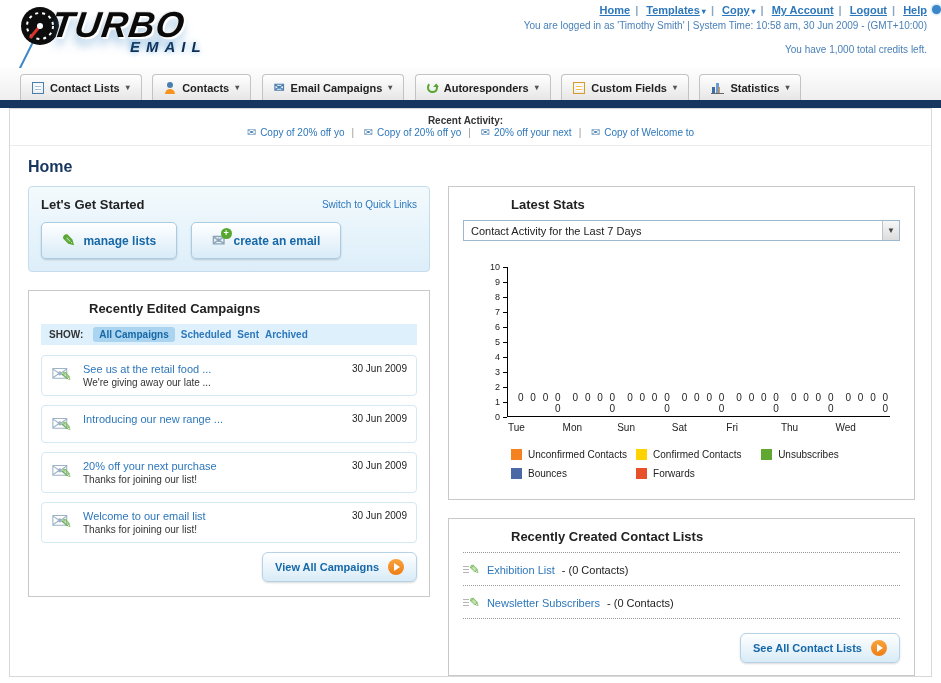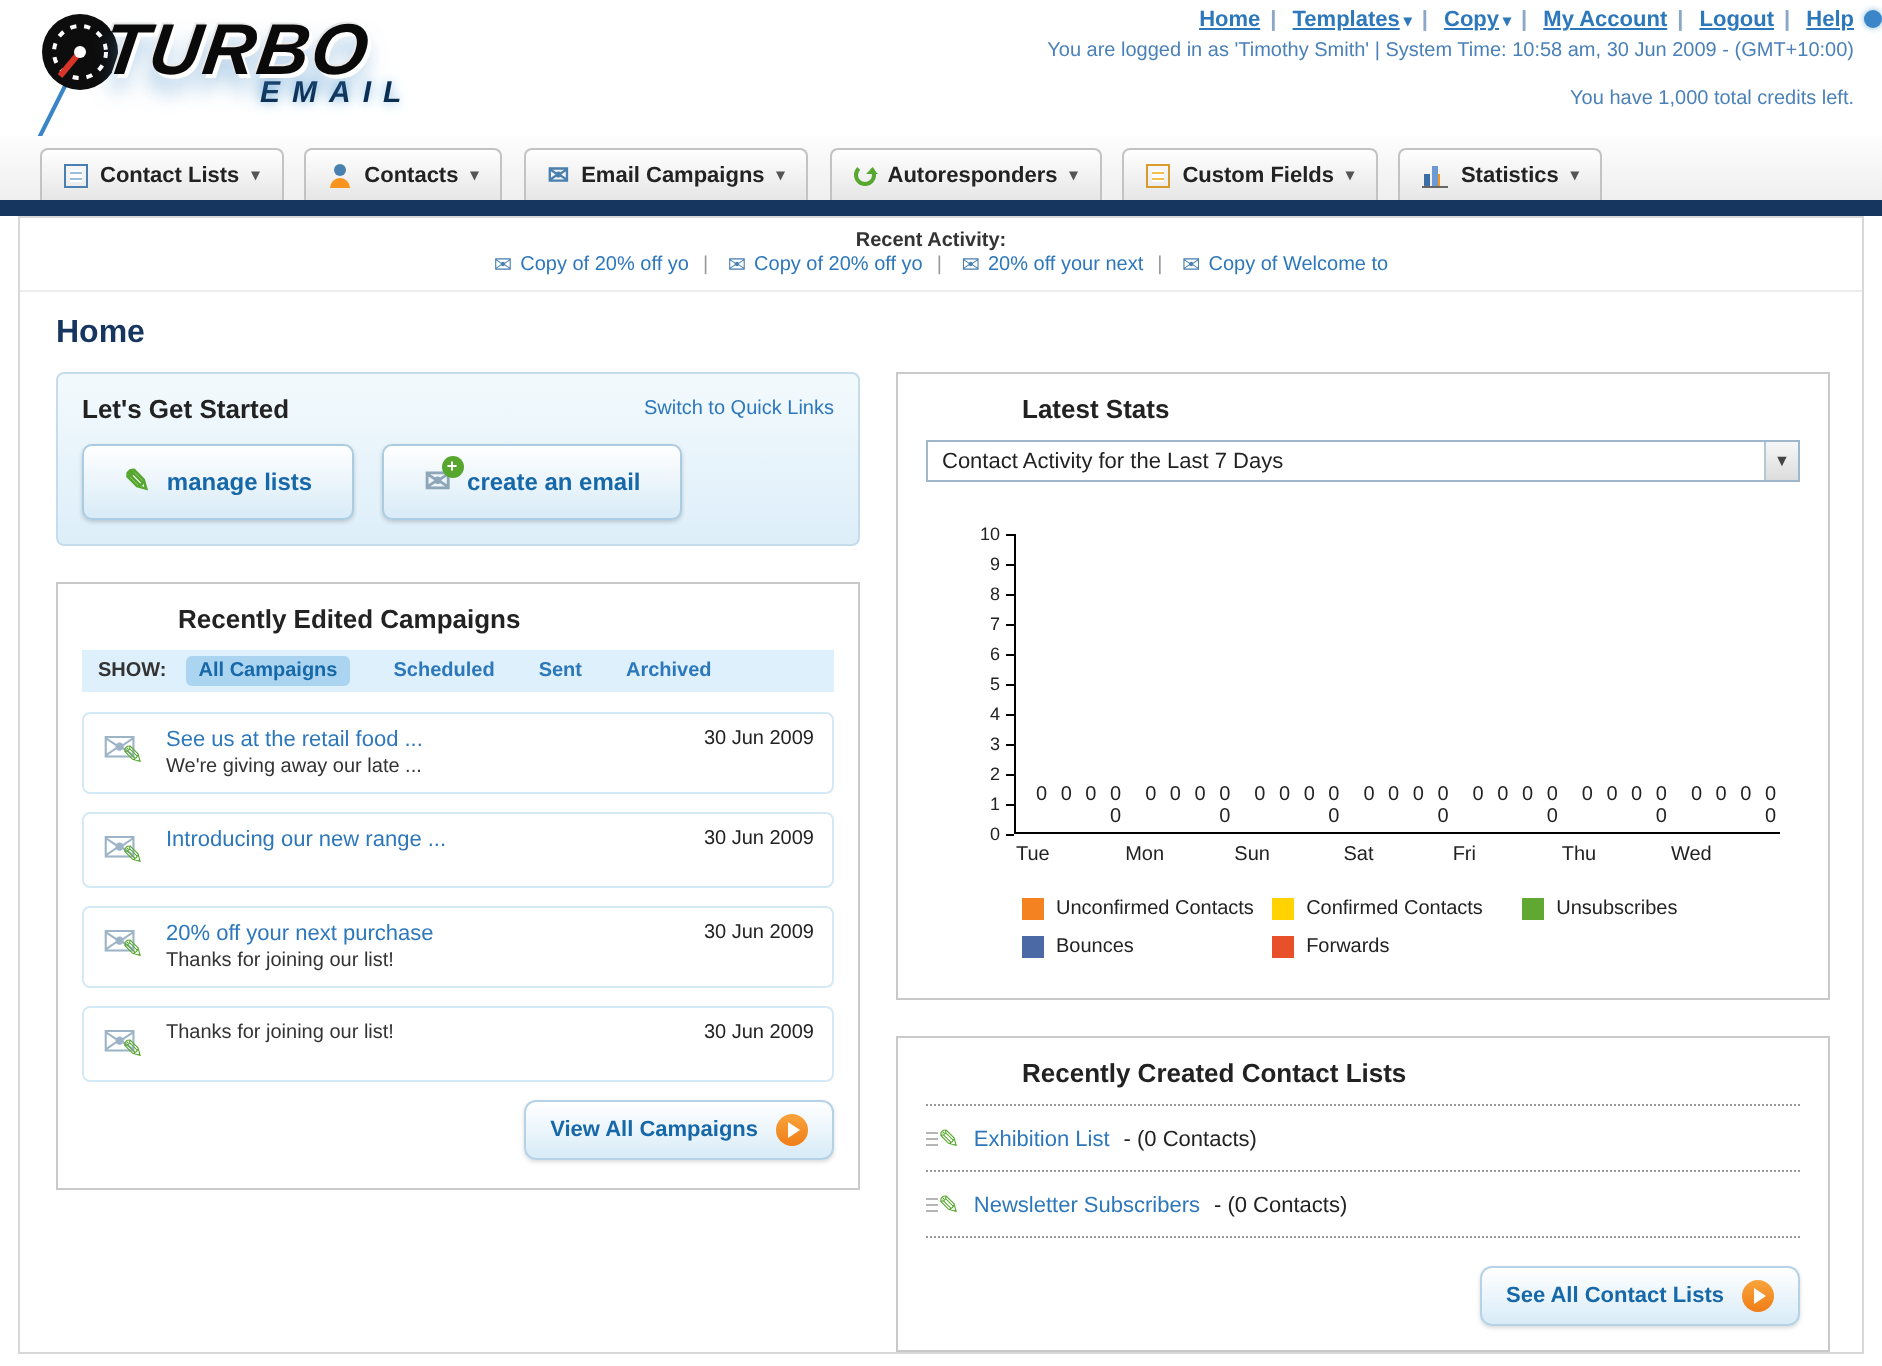--- a/index.html
+++ b/index.html
@@ -69,21 +69,21 @@
   .gs-pencil { font-size:16px; color:#57a62e; }
   .gs-env-plus { position:relative; font-size:16px; color:#8fa6b8; }
   .gs-env-plus .plus { position:absolute; right:-6px; top:-3px; width:11px; height:11px; border-radius:50%; background:#57a62e; color:#fff; font-size:9px; font-weight:bold; line-height:11px; text-align:center; }
 
   
   .panel { border:1px solid #c9c9c9; background:#fff; }
   .campaigns-panel { margin-top:18px; padding:10px 12px 14px; }
   .panel-title { font-size:13px; color:#222; font-weight:bold;margin-left:48px; }
   .filters { display:flex; align-items:center; gap:10px; background:#ddf0fb; margin-top:8px; padding:5px 8px; font-size:10px; }
   .show-label { font-weight:bold; color:#333; }
-  .filter { color:#2d77bb; font-weight:bold; margin-right:22px; }
+  .filter { color:#2d77bb; font-weight:bold; margin-right:6px; }
   .filter.active { background:#aad4ef; border-radius:3px; padding:2px 6px; color:#1668a8; }
   .campaign-list { margin-top:10px; }
   .campaign-item { display:flex; align-items:flex-start; border:1px solid #d4e9f6; border-radius:4px; padding:7px 9px; margin-bottom:9px; background:#fff; }
   .campaign-icon { position:relative; width:32px; flex:none; }
   .campaign-icon .env { font-size:21px; color:#9db4c6; line-height:1; }
   .campaign-icon .pen { position:absolute; left:10px; top:6px; font-size:13px; color:#57a62e; }
   .campaign-text { flex:1; display:flex; flex-direction:column; gap:2px; }
   .c-title { font-size:11px; color:#2d77bb; }
   .c-sub { font-size:10px; color:#333; }
   .c-date { font-size:10px; color:#222; flex:none; }
@@ -280,20 +280,21 @@
               <span class="campaign-text">
                 <a href="#" class="c-title">20% off your next purchase</a>
                 <span class="c-sub">Thanks for joining our list!</span>
               </span>
               <span class="c-date">30 Jun 2009</span>
             </div>
 
             <div class="campaign-item">
               <span class="campaign-icon"><span class="env">✉</span><span class="pen">✎</span></span>
               <span class="campaign-text">
+                <a href="#" class="c-title">Welcome to our email list</a>
                 <span class="c-sub">Thanks for joining our list!</span>
               </span>
               <span class="c-date">30 Jun 2009</span>
             </div>
           </div>
         <div class="view-all-row">
           <button class="pill-btn">
             <span>View All Campaigns</span>
             <span class="orange-circle"></span>
           </button>

